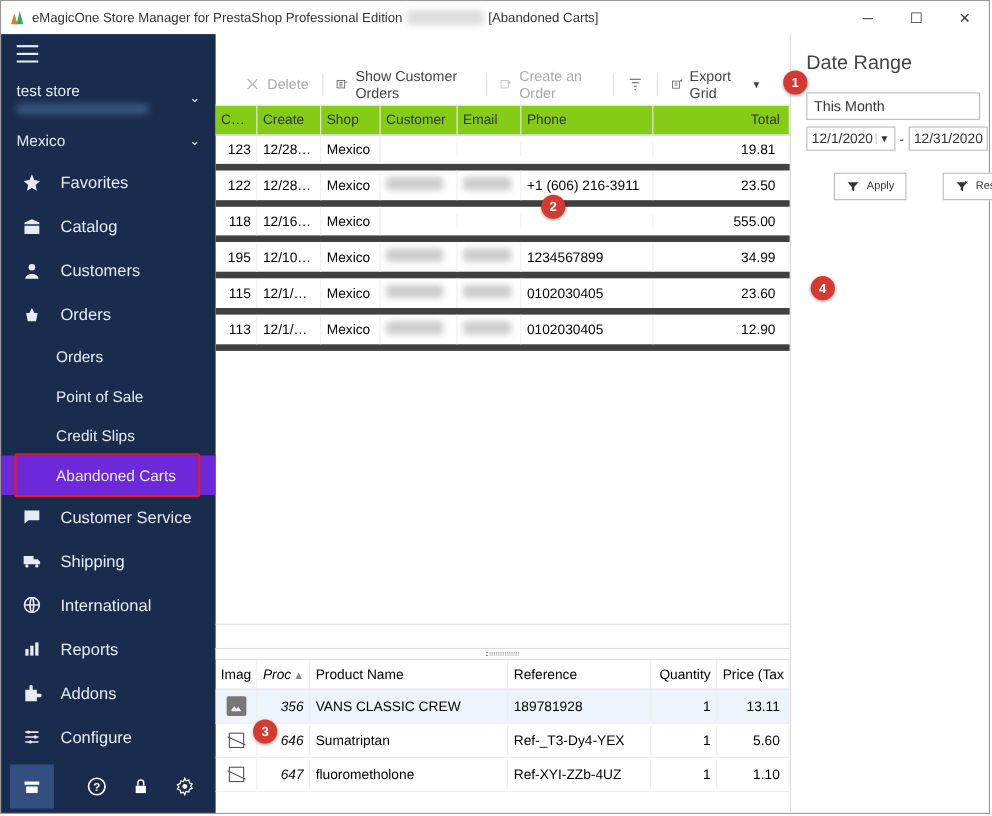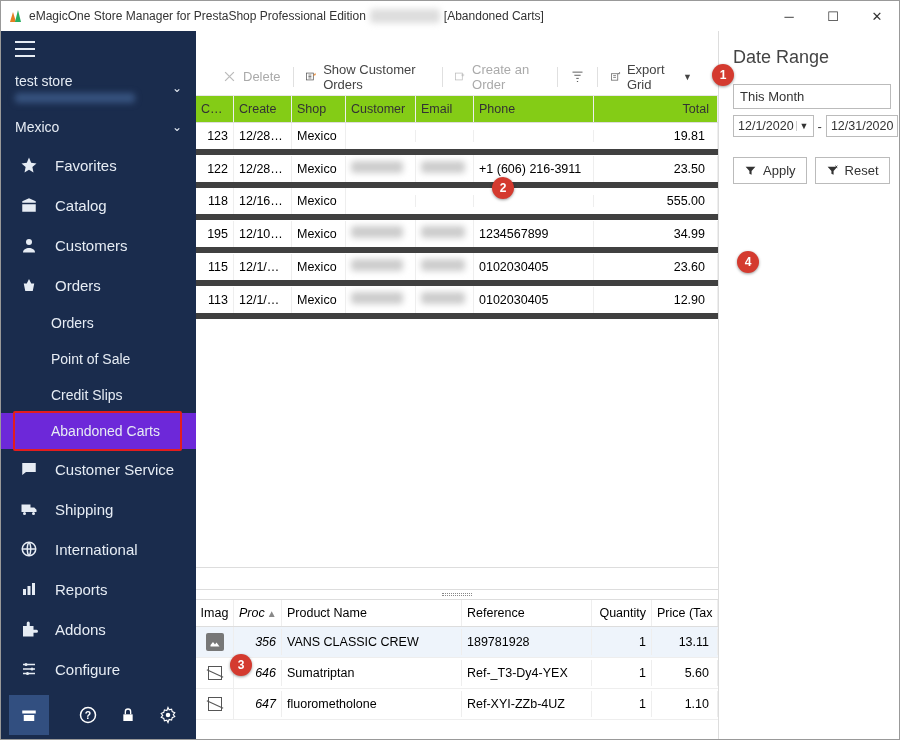--- a/index.html
+++ b/index.html
@@ -83,21 +83,21 @@
   .noimg::before{ content:''; position:absolute; left:2px; right:2px; top:2px; bottom:2px; border:1.5px solid #555;}
   .noimg::after{ content:''; position:absolute; left:0; right:0; top:50%; border-top:1.5px solid #555; transform:rotate(25deg);}
   
   .rpane { width:180px; padding:16px 8px 10px 14px; font-size:13px; color:#333;}
   .rpane h2{ font-size:18px; font-weight:400; margin:0 0 16px 0; color:#444;}
   .range-type{ border:1px solid #bbb; padding:4px 6px; font-size:13px; margin-bottom:6px; cursor:pointer;}
   .date-row{ display:flex; align-items:center; gap:4px; margin-bottom:20px;}
   .date-box{ border:1px solid #bbb; padding:3px 4px; font-size:12.5px; display:flex; align-items:center; gap:2px; cursor:pointer;}
   .date-box .dd{ border-left:1px solid #ccc; padding-left:3px; font-size:9px;}
   .btn-row{ display:flex; gap:8px;}
-  .btn{ border:1px solid #bbb; padding:5px 10px; font-size:13px; display:flex; align-items:center; gap:6px; cursor:pointer; background:#fff;}
+  .btn{ border:1px solid #bbb; padding:5px 10px; font-size:10px; display:flex; align-items:center; gap:6px; cursor:pointer; background:#fff;margin-left:25px;}
   .btn svg{ width:13px; height:13px; fill:#333;}
   
   .callout{ position:absolute; width:22px; height:22px; border-radius:50%; background:#d43a2f; color:#fff; font-size:12px; font-weight:600; display:flex; align-items:center; justify-content:center; box-shadow:0 1px 3px rgba(0,0,0,.4); z-index:50; pointer-events:none;}
   .rel{ position:relative;}
 </style>
 </head>
 <body>
 
 <div class="window rel">
 

